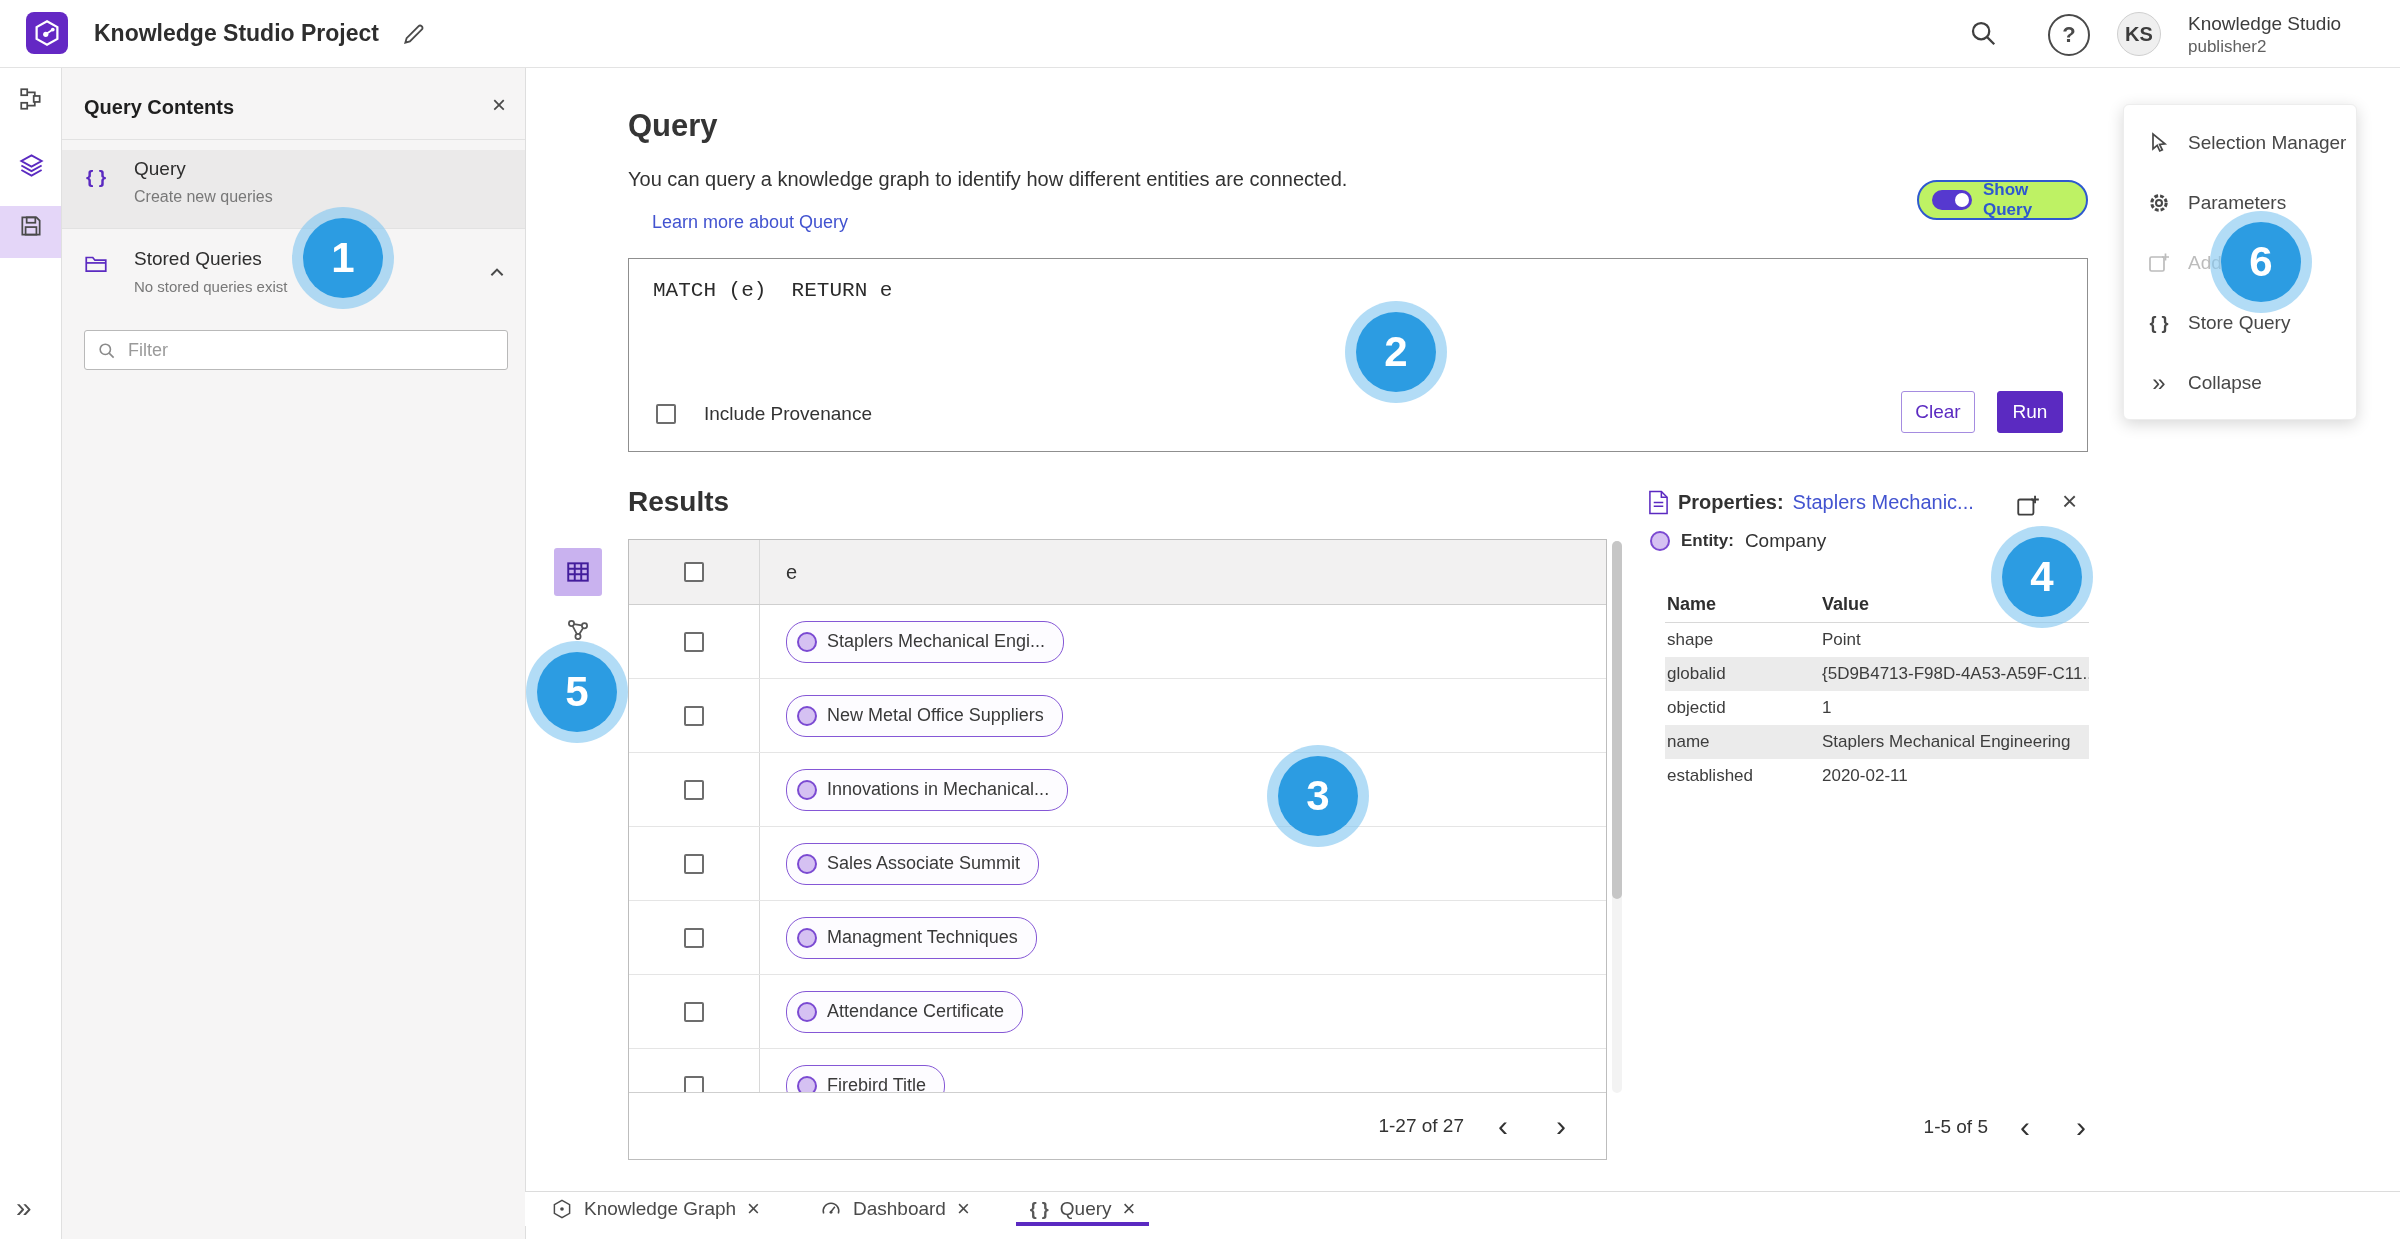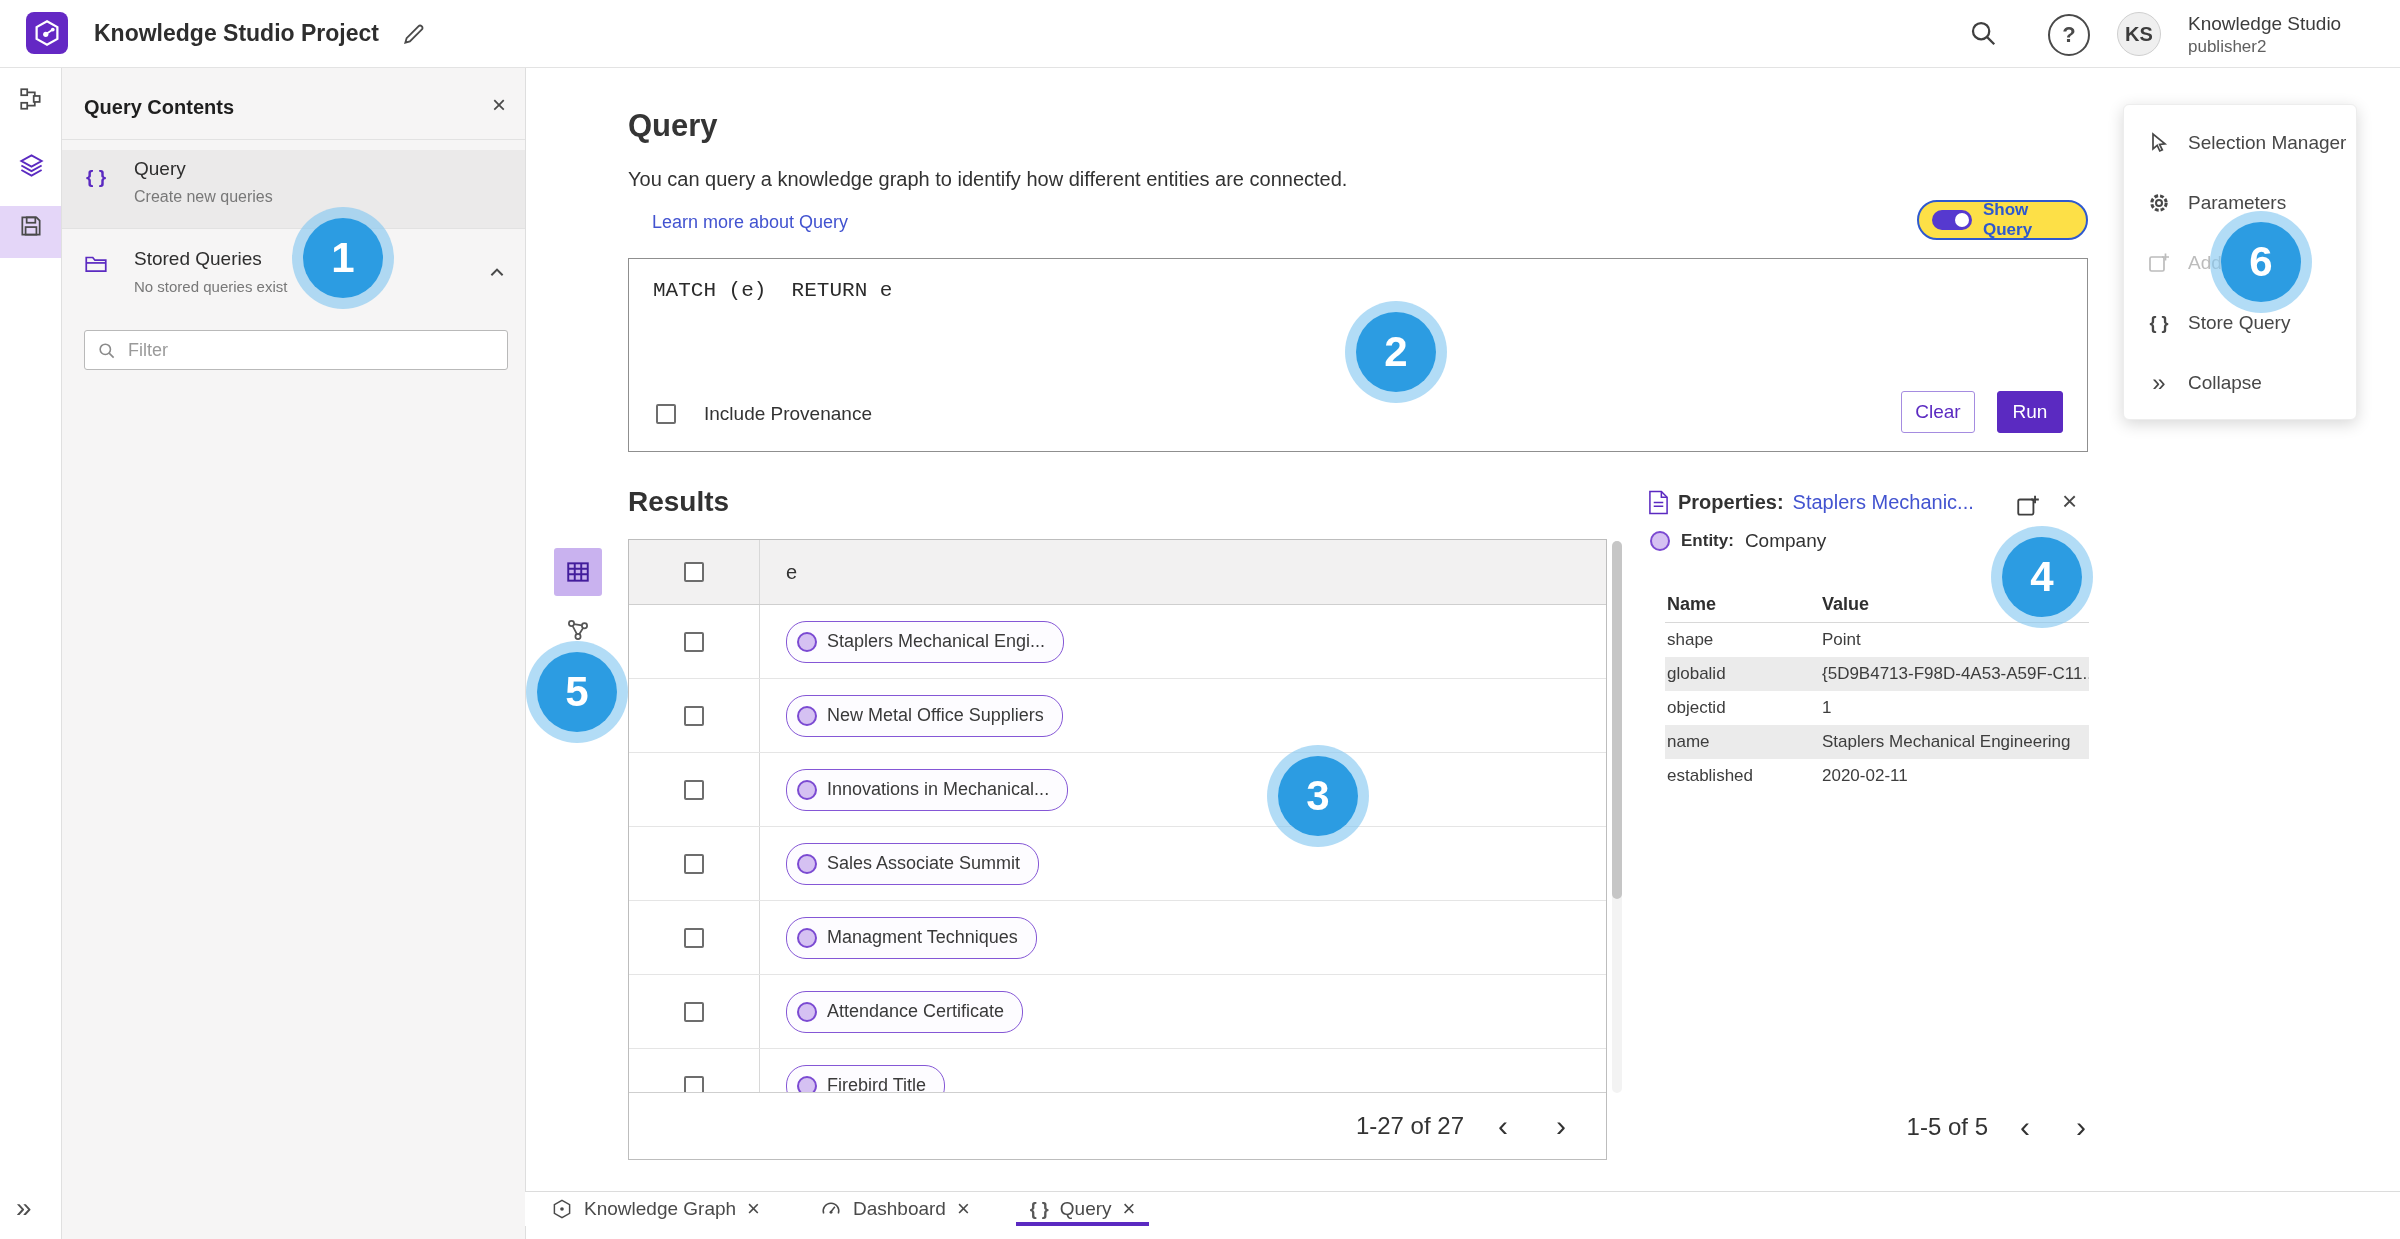--- a/index.html
+++ b/index.html
@@ -27,21 +27,21 @@
   .filter-box{position:absolute;left:84px;top:330px;width:424px;height:40px;background:#fff;border:1px solid #b9b9b9;border-radius:3px;
               display:flex;align-items:center;gap:10px;padding:0 12px;box-sizing:border-box;z-index:6;}
   .filter-box input{border:0;outline:0;flex:1;font-size:18px;font-family:"Liberation Sans",sans-serif;color:#444;background:transparent;}
   .filter-box input::placeholder{color:#9a9a9a;}
   
   .h1{position:absolute;left:628px;top:108px;font-size:31px;font-weight:600;color:#353535;}
   .desc{position:absolute;left:628px;top:168px;font-size:20px;color:#323232;}
   .link{color:#4253d0;text-decoration:none;cursor:pointer;}
   .learn{position:absolute;left:652px;top:212px;font-size:18px;}
   .show-query{position:absolute;left:1917px;top:180px;width:171px;height:40px;border:2px solid #2e59cf;border-radius:21px;
-              display:flex;align-items:center;gap:11px;padding:0 13px;box-sizing:border-box;cursor:pointer;background:#fde047;margin-top:20px;}
+              display:flex;align-items:center;gap:11px;padding:0 13px;box-sizing:border-box;cursor:pointer;background:#bef264;}
   .toggle-track{width:40px;height:20px;border-radius:10px;background:#5639cf;position:relative;flex:0 0 auto;}
   .toggle-knob{position:absolute;right:3px;top:3px;width:14px;height:14px;border-radius:50%;background:#fff;}
   .show-query-label{font-size:17px;font-weight:600;color:#2e59cf;}
   .qbox{position:absolute;left:628px;top:258px;width:1460px;height:194px;border:1px solid #8f8f8f;background:#fff;box-sizing:border-box;}
   .qcode{position:absolute;left:24px;top:20px;font-family:"Liberation Mono",monospace;font-size:21px;color:#2b2b2b;white-space:pre;}
   .checkbox{width:20px;height:20px;background:#fff;border:2px solid #6d6d6d;border-radius:2px;box-sizing:border-box;cursor:pointer;flex:0 0 auto;}
   .btn{font-family:"Liberation Sans",sans-serif;font-size:19px;border-radius:3px;cursor:pointer;}
   .btn-run{position:absolute;right:24px;bottom:18px;width:66px;height:42px;background:#5b2ac1;color:#fff;border:1px solid #5b2ac1;}
   .btn-clear{position:absolute;right:112px;bottom:18px;width:74px;height:42px;background:#fff;color:#5b2ac1;border:1px solid #a58ce0;}
   
@@ -53,21 +53,21 @@
           box-sizing:border-box;display:flex;flex-direction:column;}
   .rt-header{flex:0 0 64px;background:#f2f1f1;border-bottom:1px solid #cfcfcf;display:flex;}
   .rt-col1{flex:0 0 130px;border-right:1px solid #d8d8d8;display:flex;align-items:center;justify-content:center;}
   .rt-col2{flex:1;display:flex;align-items:center;padding-left:26px;font-size:20px;color:#333;}
   .rt-body{flex:1;overflow:hidden;}
   .rt-row{height:74px;display:flex;border-bottom:1px solid #e5e5e5;box-sizing:border-box;}
   .chip{display:inline-flex;align-items:center;gap:10px;height:40px;padding:0 18px 0 10px;border:1px solid #8557d6;
         border-radius:20px;background:#fdfcff;font-size:18px;color:#3a3a3a;cursor:pointer;}
   .ent-dot{width:20px;height:20px;border-radius:50%;background:#d5c1f2;border:2px solid #7b4ad2;box-sizing:border-box;flex:0 0 auto;}
   .rt-pagin{flex:0 0 66px;border-top:1px solid #cfcfcf;display:flex;align-items:center;justify-content:flex-end;gap:20px;padding-right:26px;}
-  .pagin-text{font-size:24px;color:#333;}
+  .pagin-text{font-size:19px;color:#333;}
   .pagin-btn{width:38px;height:38px;border:0;background:transparent;font-size:30px;color:#333;cursor:pointer;line-height:34px;
              font-family:"Liberation Sans",sans-serif;border-radius:50%;}
   .vscroll{position:absolute;left:1612px;top:541px;width:10px;height:552px;background:#f3f3f3;border-radius:5px;}
   .vscroll-thumb{position:absolute;left:0;top:0;width:10px;height:358px;background:#c6c6c6;border-radius:5px;cursor:grab;}
   
   .props-header{position:absolute;left:1648px;top:490px;display:flex;align-items:center;gap:9px;}
   .props-title{font-size:20px;font-weight:700;color:#323232;}
   .props-link{font-size:20px;color:#4253d0;cursor:pointer;}
   .entity-row{position:absolute;left:1650px;top:530px;display:flex;align-items:center;gap:11px;}
   .entity-label{font-size:17px;font-weight:700;color:#323232;}

